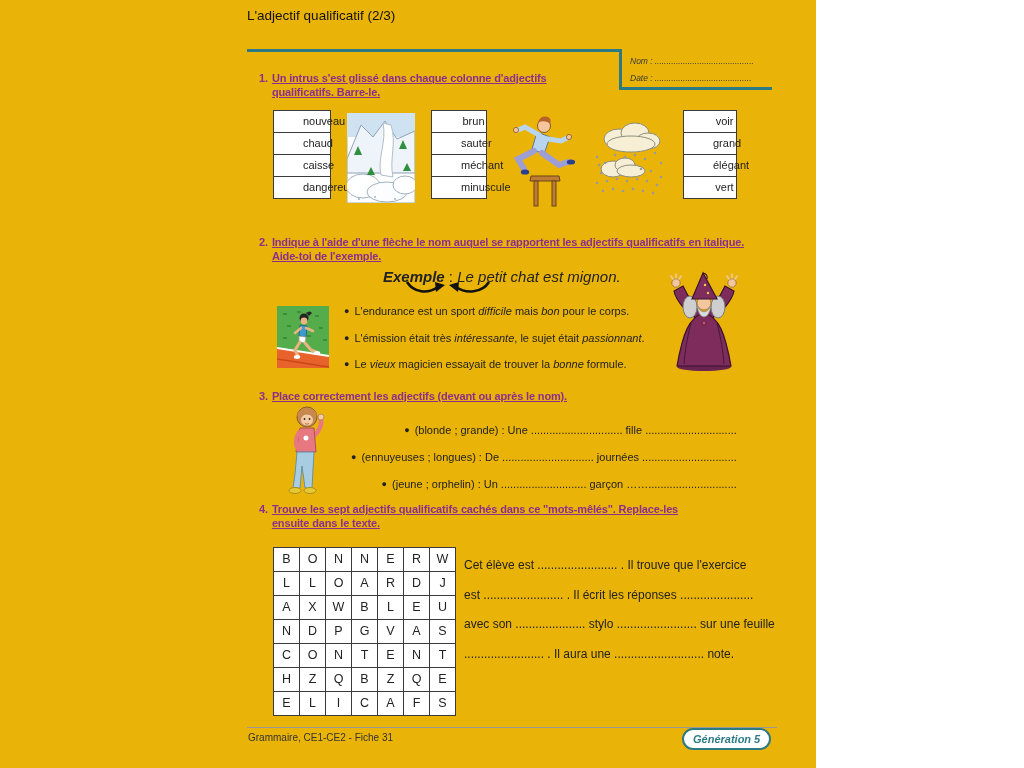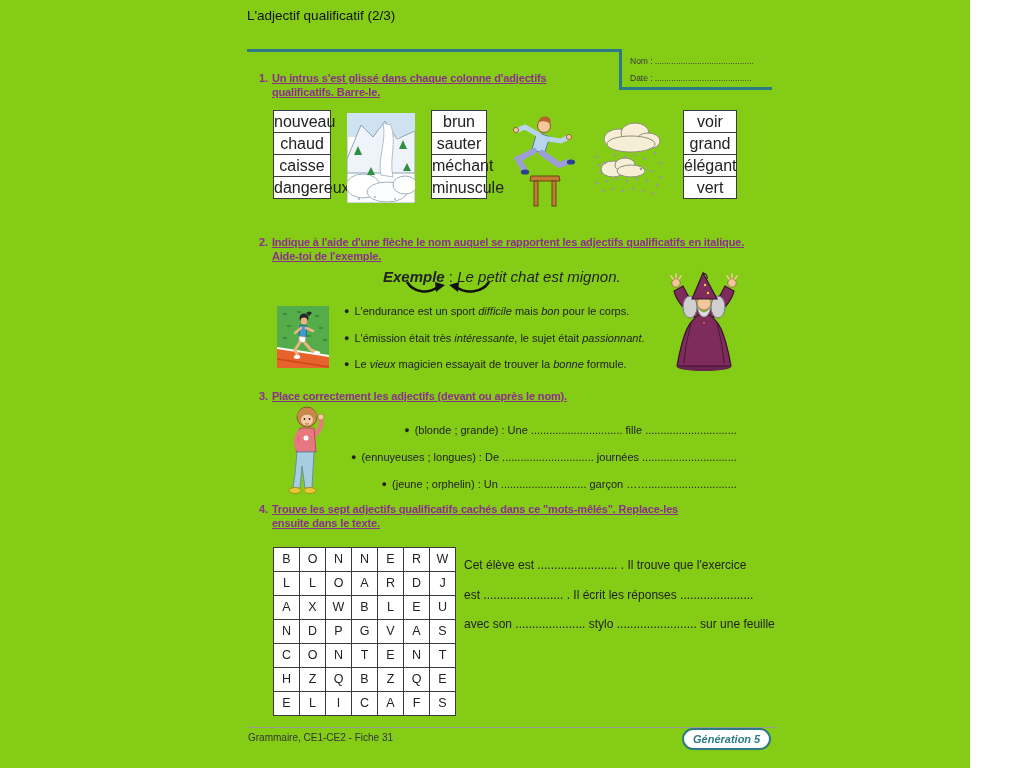--- a/index.html
+++ b/index.html
@@ -1,31 +1,31 @@
 <!DOCTYPE html>
 <html><head>
 <meta charset="utf-8">
 <style>
   html,body{margin:0;padding:0;background:#fff;}
   body{width:1024px;height:768px;font-family:"Liberation Sans",sans-serif;-webkit-font-smoothing:antialiased;}
-  .page{position:relative;width:970px;height:768px;background:#84cc16;overflow:hidden;}
+  .page{position:relative;width:816px;height:768px;background:#eab308;overflow:hidden;}
 
   .title{position:absolute;left:247px;top:8px;font-size:13.5px;color:#111;}
 
   .top-rule{position:absolute;left:247px;top:49px;width:372px;height:3px;background:#2c7a84;}
-  .namebox{position:absolute;left:619px;top:49px;width:153px;height:41px;border-left:3px solid #2c7a84;border-bottom:3px solid #2c7a84;padding:4px 0 0 8px;box-sizing:border-box;}
+  .namebox{position:absolute;left:619px;top:49px;width:153px;height:41px;border-left:3px solid #2c7a84;border-bottom:3px solid #2c7a84;padding:4px 0 0 8px;box-sizing:border-box;font-style:italic;}
   .nd-line{font-size:8.5px;color:#3a3a3a;line-height:17px;white-space:nowrap;overflow:hidden;}
   .nd-label{margin-right:2px;}
 
   .ex-heading{position:absolute;display:flex;gap:4px;color:#8c2f8c;font-weight:bold;font-size:11px;line-height:13.5px;letter-spacing:-0.15px;}
   .ex-heading .htext{text-decoration:underline;}
 
   .word-row{position:absolute;left:273px;top:110px;width:464px;display:flex;justify-content:space-between;align-items:flex-start;}
   .word-col{display:flex;flex-direction:column;}
-  .wcell{box-sizing:border-box;height:23px;border:1px solid #3a3a3a;background:#fff;font-size:16px;color:#222;text-align:center;line-height:21px;margin-top:-1px;white-space:nowrap;}
+  .wcell{box-sizing:border-box;height:23px;border:1px solid #3a3a3a;background:#fff;font-size:11px;color:#222;text-align:center;line-height:21px;margin-top:-1px;white-space:nowrap;padding-left:29px;}
   .word-col .wcell:first-child{margin-top:0;}
   .w1{width:58px}.w2{width:56px}.w3{width:62px}.w4{width:54px}
   .ill{margin-top:3px;}
 
   .example-line{position:absolute;left:383px;top:268px;font-size:15px;color:#222;font-style:italic;white-space:nowrap;}
   .example-line .exlabel{font-weight:bold;}
   .example-line .exsep{font-style:normal;}
   .arrows{position:absolute;left:402px;top:280px;}
 
   .b-line{font-size:11px;color:#222;line-height:13px;margin-bottom:12.5px;white-space:nowrap;}
@@ -334,19 +334,20 @@
         <div class="g-cell">A</div>
         <div class="g-cell">F</div>
         <div class="g-cell">S</div>
       </div>
     </div>
 
   <div class="ex4-text">
     <div>Cet élève est ........................ . Il trouve que l'exercice</div>
     <div>est ........................ . Il écrit les réponses ......................</div>
     <div>avec son ..................... stylo ........................ sur une feuille</div>
+    <div>........................ . Il aura une ........................... note.</div>
   </div>
 
   <div class="footer-rule"></div>
   <div class="footer-text">Grammaire, CE1-CE2 - Fiche 31</div>
   <div class="badge">Génération 5</div>
 
 </div>
 
 </body></html>

